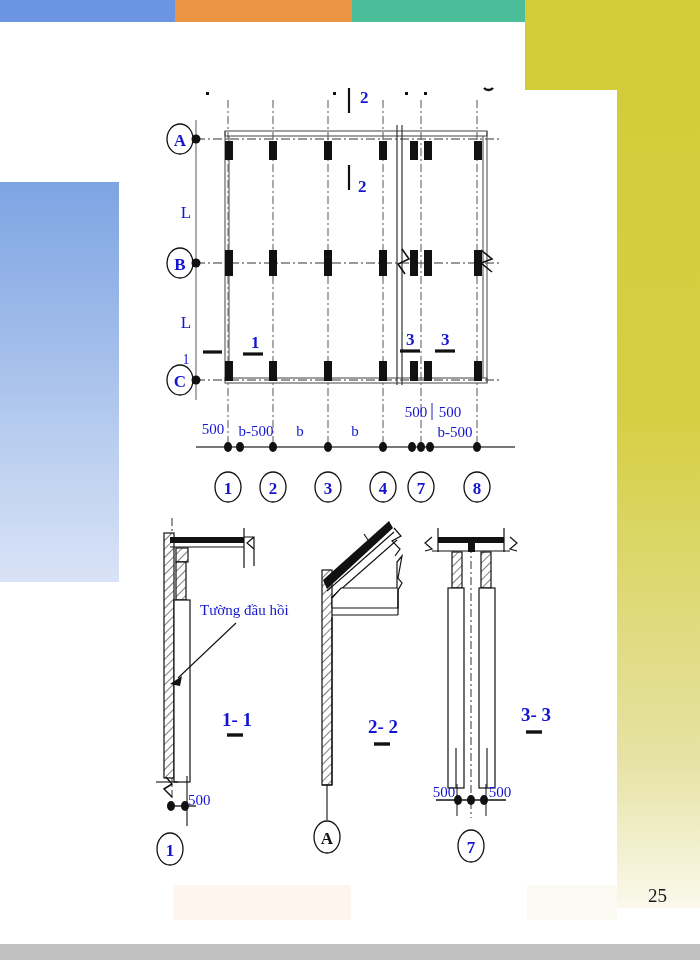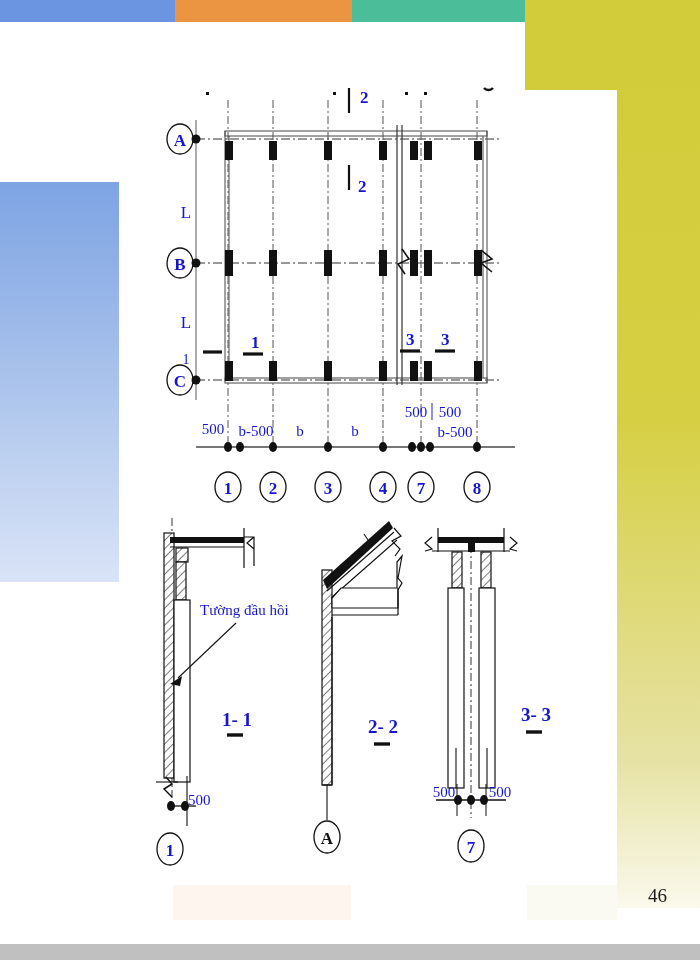--- a/index.html
+++ b/index.html
@@ -46,21 +46,21 @@
 
   <div class="yellow-top"></div>
   <div class="yellow-joint"></div>
   <div class="yellow-main"></div>
 
   <div class="blue-side"></div>
 
   <div class="cream-a"></div>
   <div class="cream-b"></div>
 
-  <div class="page-no">46</div>
+  <div class="page-no">25</div>
 
   <div class="bottom-bar"></div>
 
   <svg id="dwg" viewBox="0 0 700 960">
     <defs>
       <pattern id="hatch" width="6" height="6" patternUnits="userSpaceOnUse" patternTransform="rotate(45)">
         <rect width="6" height="6" fill="#fff"></rect>
         <line x1="0" y1="0" x2="0" y2="6" stroke="#111" stroke-width="1.1"></line>
       </pattern>
     </defs>

